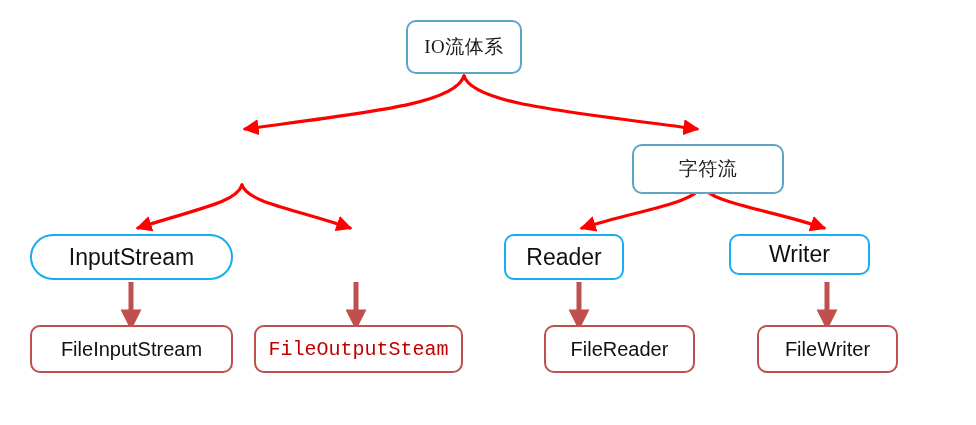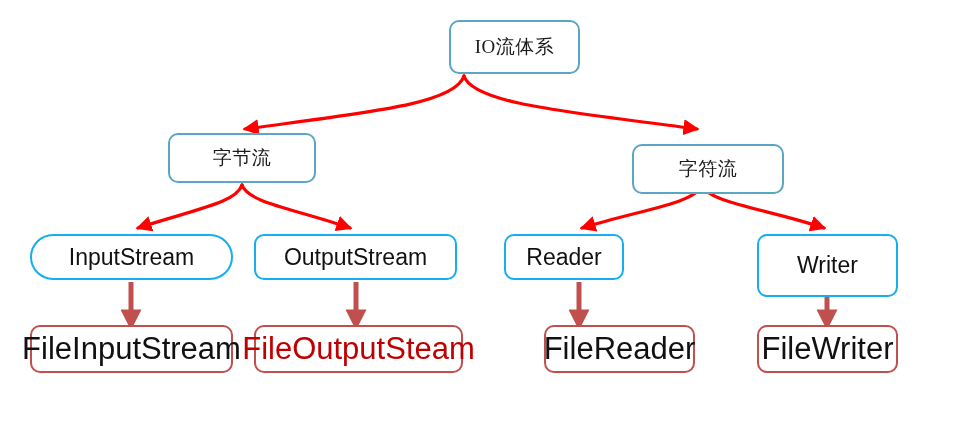--- a/index.html
+++ b/index.html
@@ -49,25 +49,26 @@
   .node.lvl-mid {
     border: 2.5px solid #16AEEF;
     font-family: "Liberation Sans", sans-serif;
     font-size: 23px;
     color: #111111;
   }
   
   .node.lvl-leaf {
     border: 2.5px solid #C0504D;
     font-family: "Liberation Sans", sans-serif;
-    font-size: 31px;
+    font-size: 20px;
     color: #111111;
   }
   .node.lvl-leaf.highlight {
     color: #C00000;
+    font-family: Liberation Mono, monospace;
   }
 </style>
 </head>
 <body>
 
 <div id="canvas">
 
   <svg id="edges" viewBox="0 0 976 425" xmlns="http://www.w3.org/2000/svg">
     <defs>
       <marker id="arrow-red" viewBox="0 0 10 10" refX="8.5" refY="5" markerWidth="5" markerHeight="5" orient="auto-start-reverse">
@@ -94,41 +95,35 @@
     </g>
 
     <g>
       <line x1="131" y1="282" x2="131" y2="322" stroke="#C0504D" stroke-width="5" marker-end="url(#arrow-brick)"></line>
       <line x1="356" y1="282" x2="356" y2="322" stroke="#C0504D" stroke-width="5" marker-end="url(#arrow-brick)"></line>
       <line x1="579" y1="282" x2="579" y2="322" stroke="#C0504D" stroke-width="5" marker-end="url(#arrow-brick)"></line>
       <line x1="827" y1="282" x2="827" y2="322" stroke="#C0504D" stroke-width="5" marker-end="url(#arrow-brick)"></line>
     </g>
   </svg>
 
-  <div class="node lvl-top" style="left:406px; top:20px; width:131px; height:54px;margin-left:43px;">
+  <div class="node lvl-top" style="left:406px; top:20px; width:116px; height:54px;">
     <span>IO流体系</span>
   </div>
 
-  <div class="node lvl-top" style="left:168px; top:133px; width:148px; height:50px;">
-    <span>字节流</span>
-  </div>
   <div class="node lvl-top" style="left:632px; top:144px; width:152px; height:50px;">
     <span>字符流</span>
   </div>
 
   <div class="node lvl-mid" style="left:30px; top:234px; width:203px; height:46px;border-radius:23px;">
     <span>InputStream</span>
   </div>
-  <div class="node lvl-mid" style="left:254px; top:234px; width:203px; height:46px;">
-    <span>OutputStream</span>
-  </div>
   <div class="node lvl-mid" style="left:504px; top:234px; width:120px; height:46px;">
     <span>Reader</span>
   </div>
-  <div class="node lvl-mid" style="left:757px; top:234px; width:141px; height:63px;justify-content:center;">
+  <div class="node lvl-mid" style="left:729px; top:234px; width:141px; height:41px;justify-content:center;">
     <span>Writer</span>
   </div>
 
   <div class="node lvl-leaf" style="left:30px; top:325px; width:203px; height:48px;">
     <span>FileInputStream</span>
   </div>
   <div class="node lvl-leaf highlight" style="left:254px; top:325px; width:209px; height:48px;">
     <span>FileOutputSteam</span>
   </div>
   <div class="node lvl-leaf" style="left:504px; top:325px; width:151px; height:48px;margin-left:40px;">

